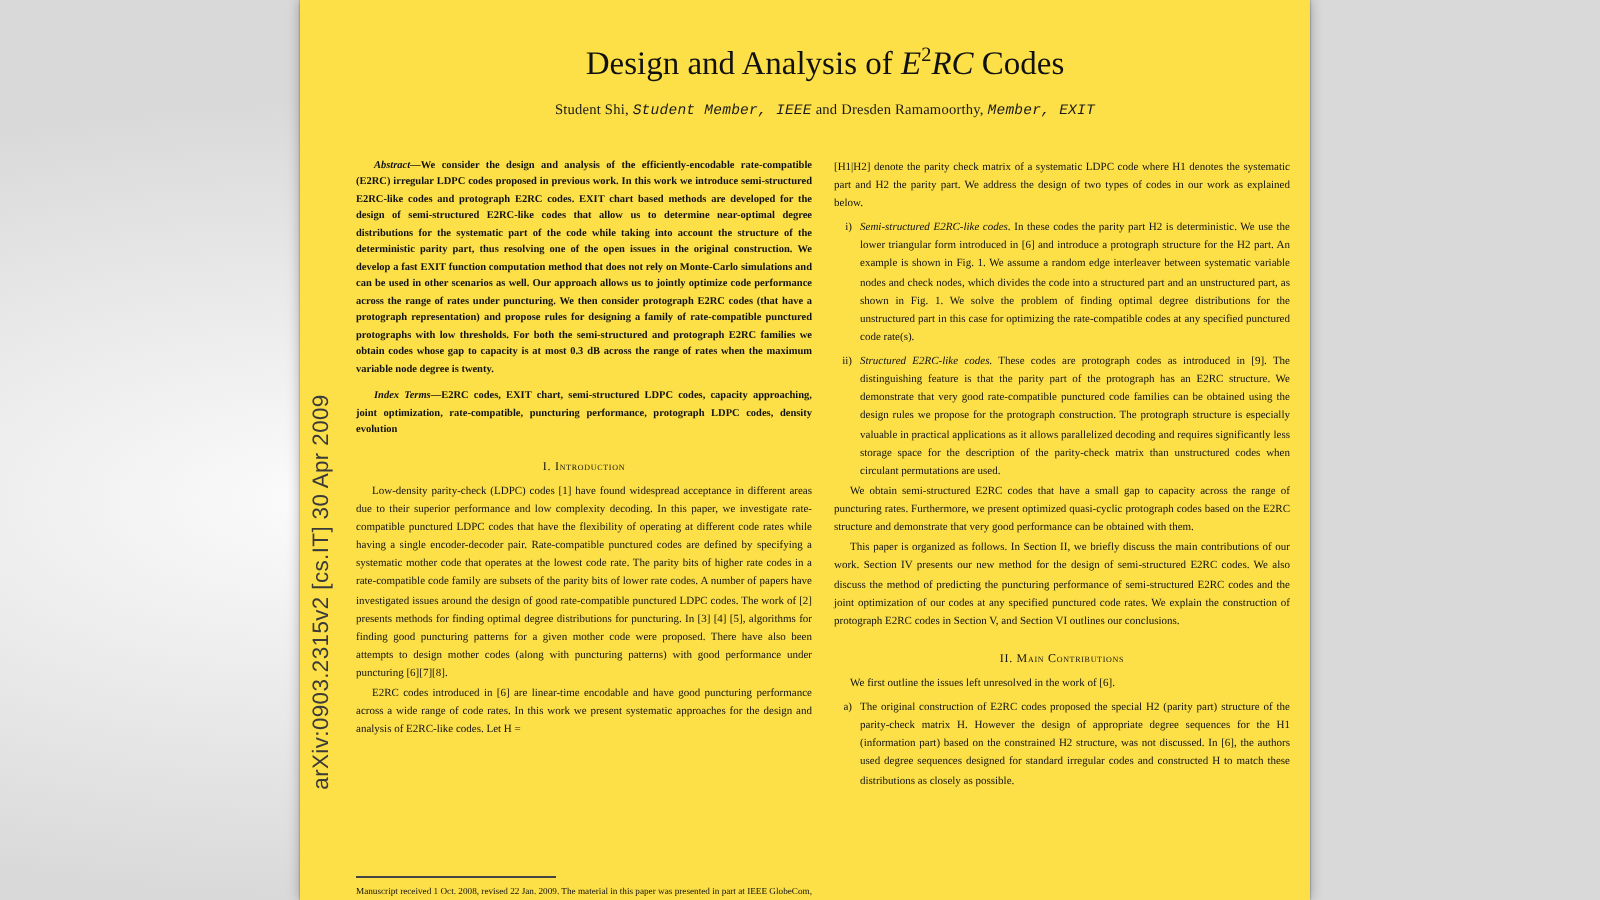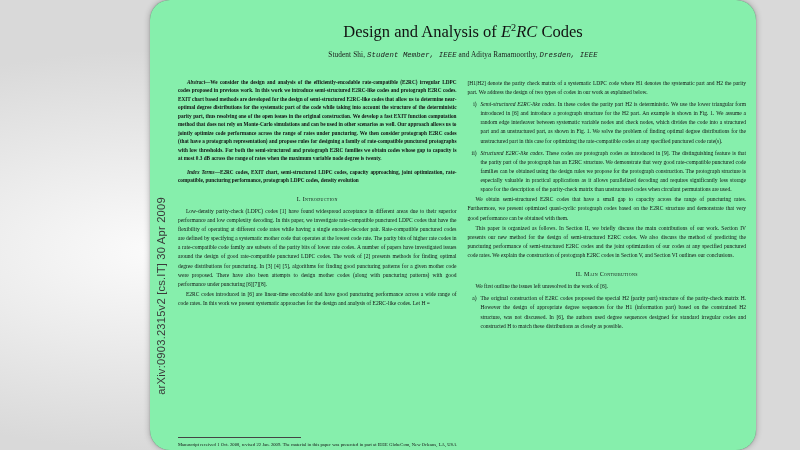--- a/index.html
+++ b/index.html
@@ -10,24 +10,23 @@
     position:relative;
   }
   
   #viewer-backdrop{
     position:absolute;inset:0;
     background:
       radial-gradient(ellipse 420px 200px at 160px 250px, #fbfbfb 0%, #ececec 45%, #d9d9d9 100%),
       linear-gradient(180deg,#d4d4d4 0%,#dcdcdc 30%,#d7d7d7 100%);
   }
   #page-sheet{
-    position:absolute;left:150px;top:0;width:606px;height:450px;
-    background:#86efac;
+    position:absolute;left:150px;top:0;width:505px;height:450px;
+    background:#fde047;
     box-shadow:0 0 6px rgba(0,0,0,.30), 0 0 1px rgba(0,0,0,.45);
-    border-radius:20px;
   }
   
   #arxiv-stamp{
     position:absolute;left:-4px;top:0;width:30px;height:450px;
   }
   #arxiv-stamp span{
     position:absolute;
     left:50%;top:290px;
     transform:translateX(-50%) rotate(-90deg);
     transform-origin:center center;
@@ -130,21 +129,21 @@
 <div id="page-sheet">
 
   <div id="arxiv-stamp">
     <span>arXiv:0903.2315v2  [cs.IT]  30 Apr 2009</span>
   </div>
 
   <div id="page-body">
 
     <h1 id="paper-title"><span>Design and Analysis of </span><span class="mathit">E</span><sup>2</sup><span class="mathit">RC</span><span> Codes</span></h1>
 
-    <p id="authors"><span>Student Shi, </span><i>Student Member, IEEE</i><span> and Aditya Ramamoorthy, </span><i>Dresden, IEEE</i></p>
+    <p id="authors"><span>Student Shi, </span><i>Student Member, IEEE</i><span> and Dresden Ramamoorthy, </span><i>Member, EXIT</i></p>
 
     <div id="columns">
 
       <div class="col">
         <div class="col-inner">
 
           <p class="abs-p"><span class="lead">Abstract—</span><span>We consider the design and analysis of the efficiently-encodable rate-compatible (E2RC) irregular LDPC codes proposed in previous work. In this work we introduce semi-structured E2RC-like codes and protograph E2RC codes. EXIT chart based methods are developed for the design of semi-structured E2RC-like codes that allow us to determine near-optimal degree distributions for the systematic part of the code while taking into account the structure of the deterministic parity part, thus resolving one of the open issues in the original construction. We develop a fast EXIT function computation method that does not rely on Monte-Carlo simulations and can be used in other scenarios as well. Our approach allows us to jointly optimize code performance across the range of rates under puncturing. We then consider protograph E2RC codes (that have a protograph representation) and propose rules for designing a family of rate-compatible punctured protographs with low thresholds. For both the semi-structured and protograph E2RC families we obtain codes whose gap to capacity is at most 0.3 dB across the range of rates when the maximum variable node degree is twenty.</span></p>
 
           <p class="abs-p" style="margin-top:5px"><span class="lead">Index Terms—</span><span>E2RC codes, EXIT chart, semi-structured LDPC codes, capacity approaching, joint optimization, rate-compatible, puncturing performance, protograph LDPC codes, density evolution</span></p>
 

